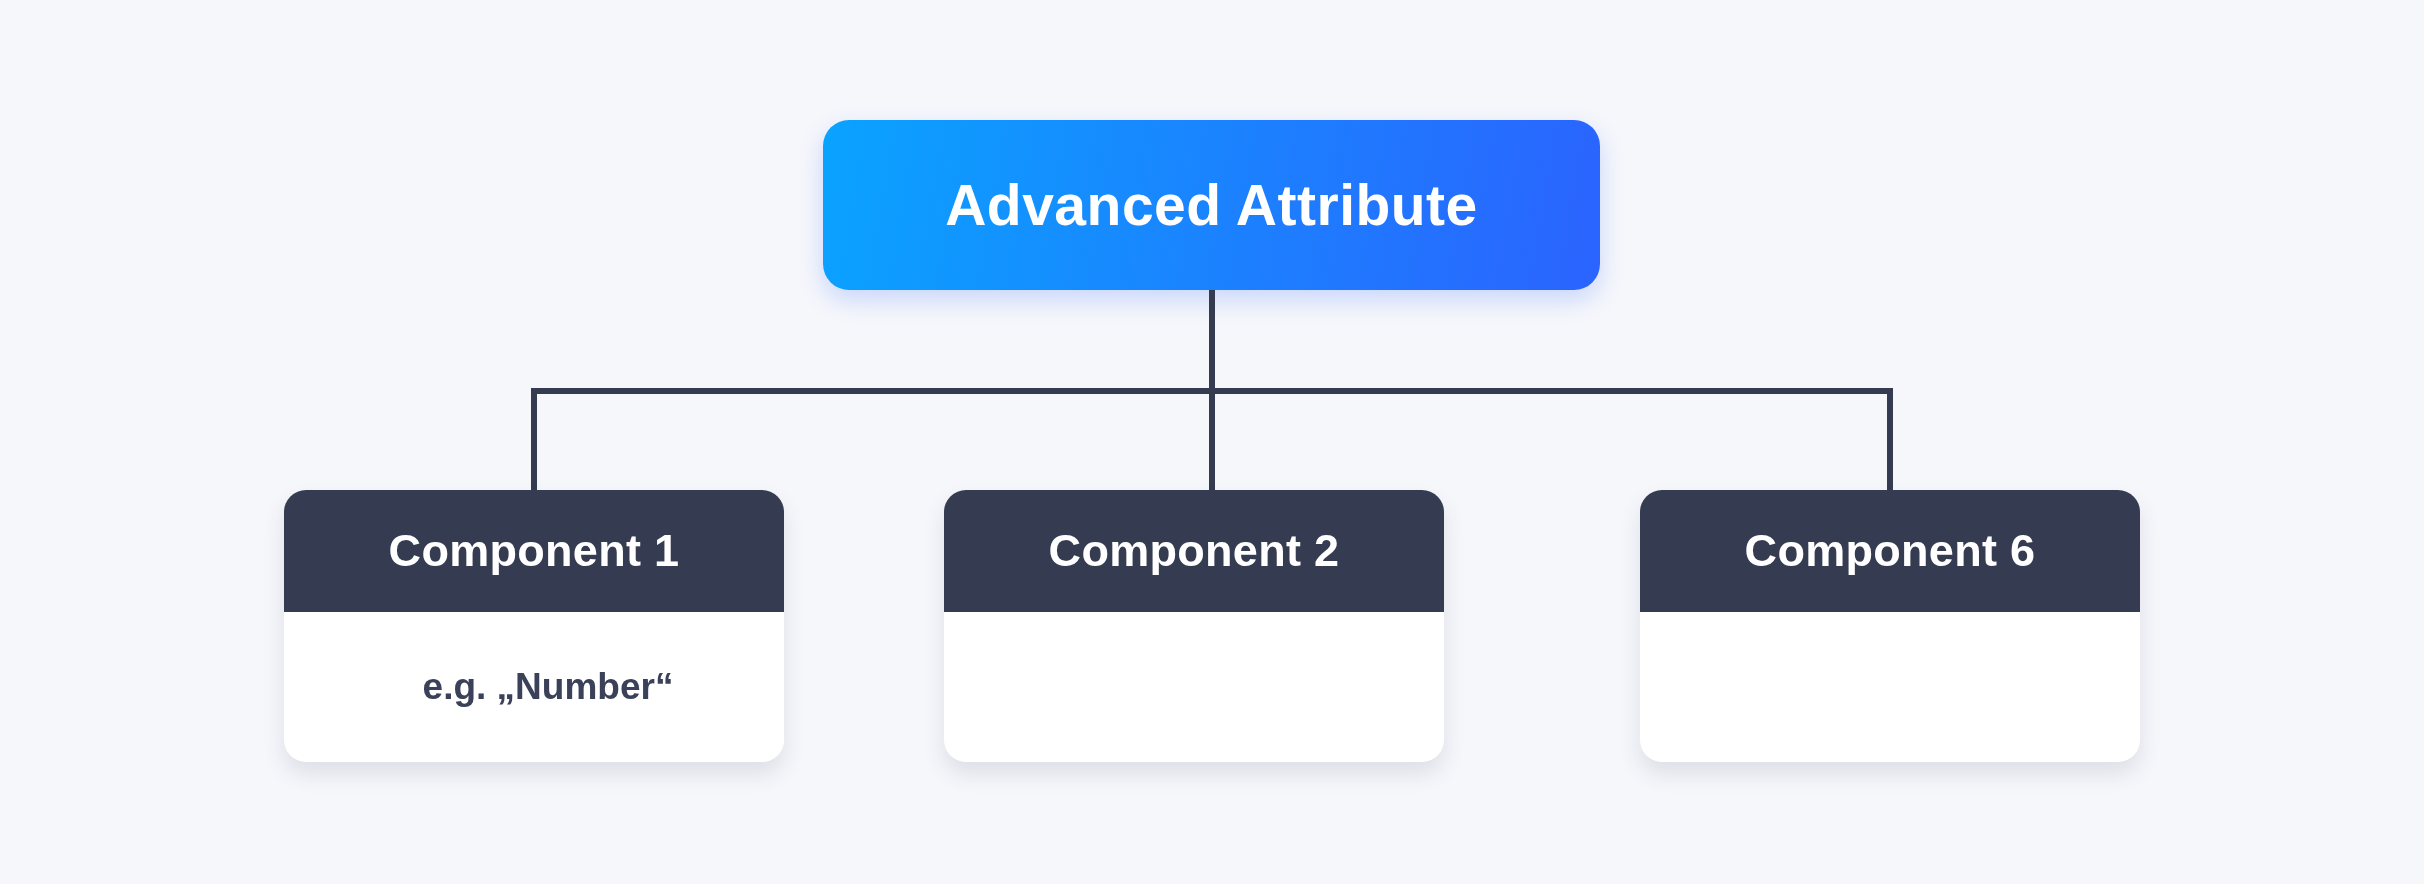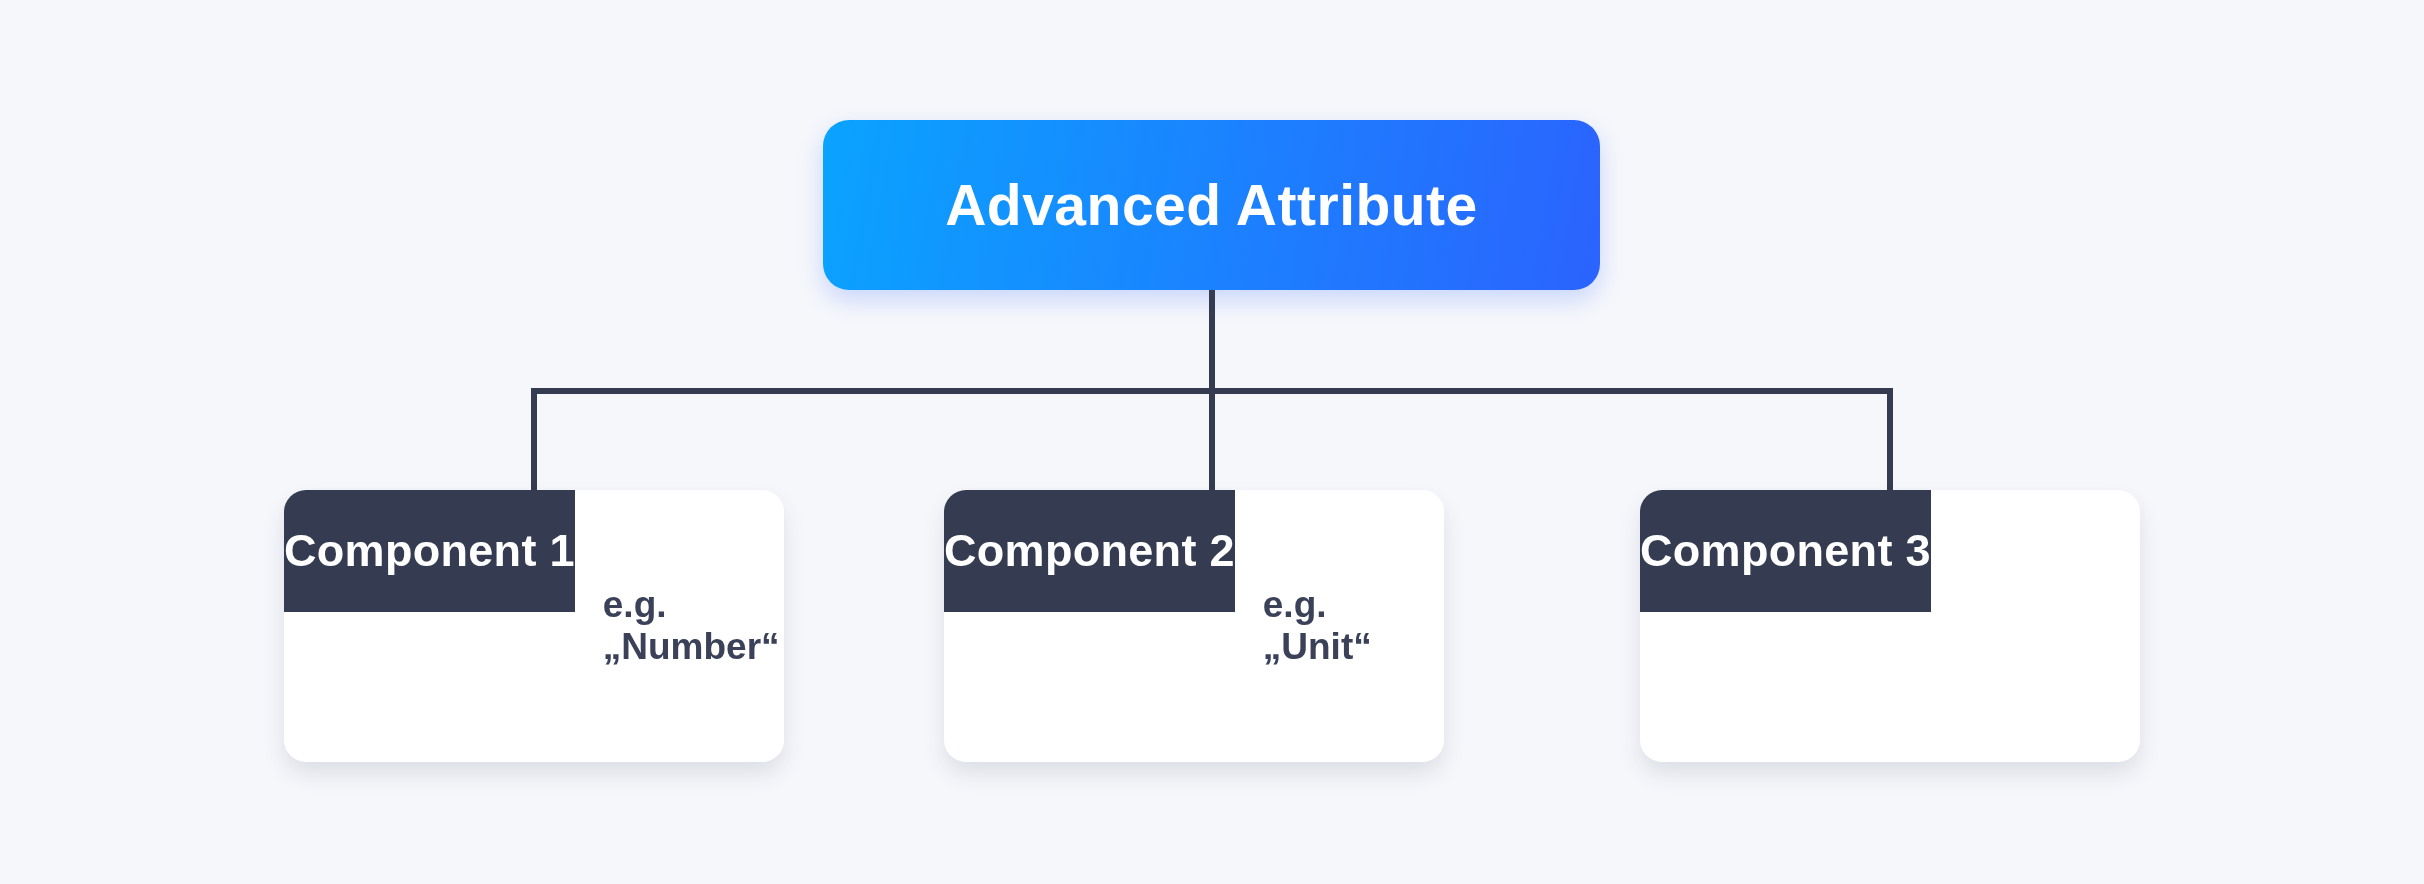--- a/index.html
+++ b/index.html
@@ -49,21 +49,21 @@
   .component-node {
     position: absolute;
     top: 490px;
     width: 500px;
     height: 272px;
     border-radius: 22px;
     background: #ffffff;
     box-shadow: 0 12px 22px rgba(45, 55, 85, 0.12);
     overflow: hidden;
     display: flex;
-    flex-direction: row;
+    flex-direction: column;
   }
   .component-node.pos-1 { left: 284px; }
   .component-node.pos-2 { left: 944px; }
   .component-node.pos-3 { left: 1640px; }
   .component-header {
     height: 122px;
     background: #353b50;
     display: flex;
     align-items: center;
     justify-content: center;
@@ -110,24 +110,21 @@
     </div>
     <div class="component-body">
       <span class="component-example">e.g. „Number“</span>
     </div>
   </div>
 
   <div class="component-node pos-2">
     <div class="component-header">
       <span class="component-title">Component 2</span>
     </div>
-    <div class="component-body">
-      <span class="component-example">e.g. „Unit“</span>
-    </div>
   </div>
 
   <div class="component-node pos-3">
     <div class="component-header">
-      <span class="component-title">Component 3</span>
+      <span class="component-title">Component 6</span>
     </div>
   </div>
 
 </div>
 
 </body></html>

